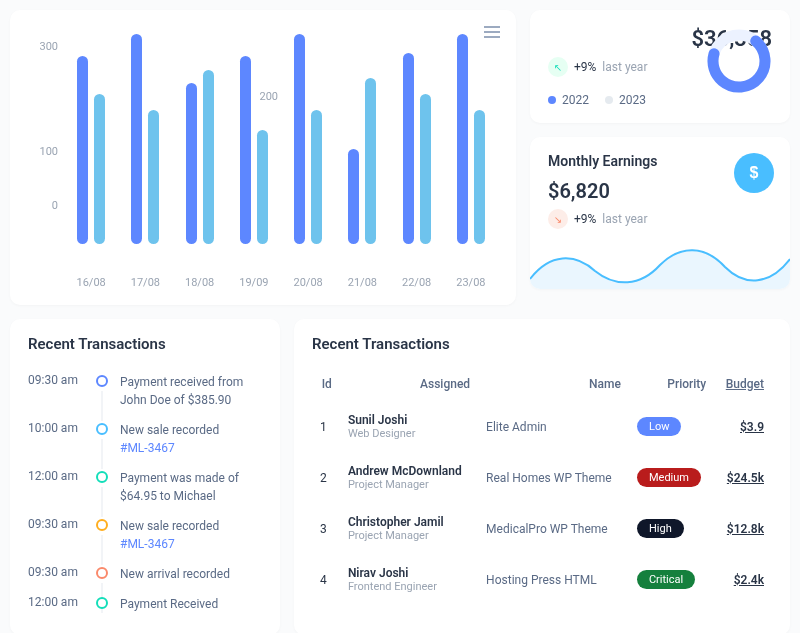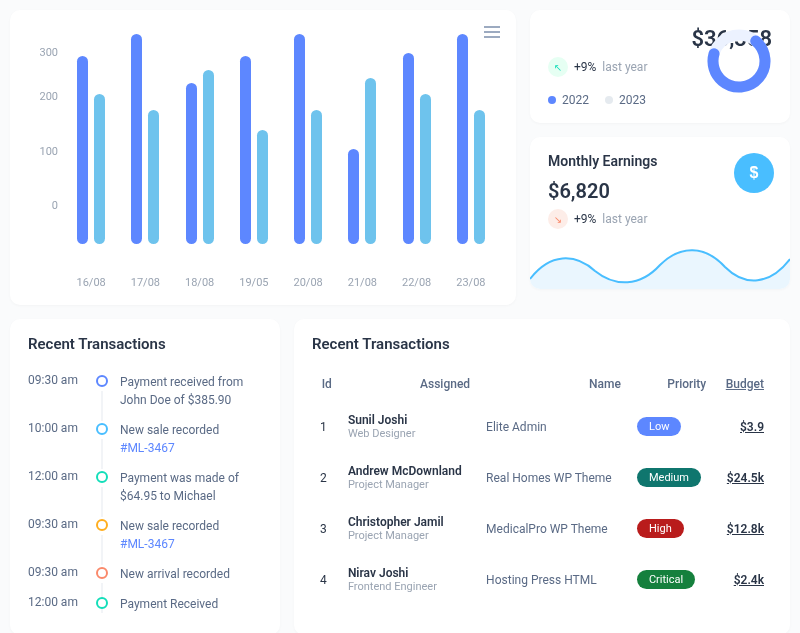--- a/index.html
+++ b/index.html
@@ -73,24 +73,24 @@
         </svg>
     </button>
     <div class="barchart">
       <div class="ygrid" id="ygrid">
           <div style="bottom: 32px;">
             <span class="lbl">0</span>
           </div>
           <div style="bottom: 86.5px;">
             <span class="lbl">100</span>
           </div>
-          <div style="bottom: 141px;">
+          <div style="bottom: 141px; justify-content: center;">
             <span class="lbl">200</span>
           </div>
-          <div style="bottom: 185px;">
+          <div style="bottom: 191px;">
             <span class="lbl">300</span>
           </div>
         </div>
       <div class="bars-area" id="bars">
           <div class="bar-group">
             <div class="bar a" style="height: 188.025px;"></div>
             <div class="bar b" style="height: 149.875px;"></div>
           </div>
           <div class="bar-group">
             <div class="bar a" style="height: 209.825px;"></div>
@@ -119,21 +119,21 @@
           <div class="bar-group">
             <div class="bar a" style="height: 209.825px;"></div>
             <div class="bar b" style="height: 133.525px;"></div>
           </div>
         </div>
     </div>
     <div class="xlabels" id="xlabels">
         <span>16/08</span>
         <span>17/08</span>
         <span>18/08</span>
-        <span>19/05</span>
+        <span>19/09</span>
         <span>20/08</span>
         <span>21/08</span>
         <span>22/08</span>
         <span>23/08</span>
       </div>
   </div>
 
   <div class="rcol">
     <div class="card yearly">
       <div class="bignum">$36,358</div>
@@ -231,31 +231,31 @@
             <td><span class="badge" style="background:#5d87ff">Low</span></td>
             <td class="budget">$3.9</td>
           </tr>
           <tr>
             <td>2</td>
             <td class="assn">
               <div class="nm">Andrew McDownland</div>
               <div class="rl">Project Manager</div>
             </td>
             <td class="proj">Real Homes WP Theme</td>
-            <td><span class="badge" style="background:#0f766e">Medium</span></td>
+            <td><span class="badge" style="background:#b91c1c">Medium</span></td>
             <td class="budget">$24.5k</td>
           </tr>
           <tr>
             <td>3</td>
             <td class="assn">
               <div class="nm">Christopher Jamil</div>
               <div class="rl">Project Manager</div>
             </td>
             <td class="proj">MedicalPro WP Theme</td>
-            <td><span class="badge" style="background:#b91c1c">High</span></td>
+            <td><span class="badge" style="background:#0f172a">High</span></td>
             <td class="budget">$12.8k</td>
           </tr>
           <tr>
             <td>4</td>
             <td class="assn">
               <div class="nm">Nirav Joshi</div>
               <div class="rl">Frontend Engineer</div>
             </td>
             <td class="proj">Hosting Press HTML</td>
             <td><span class="badge" style="background:#15803d">Critical</span></td>

